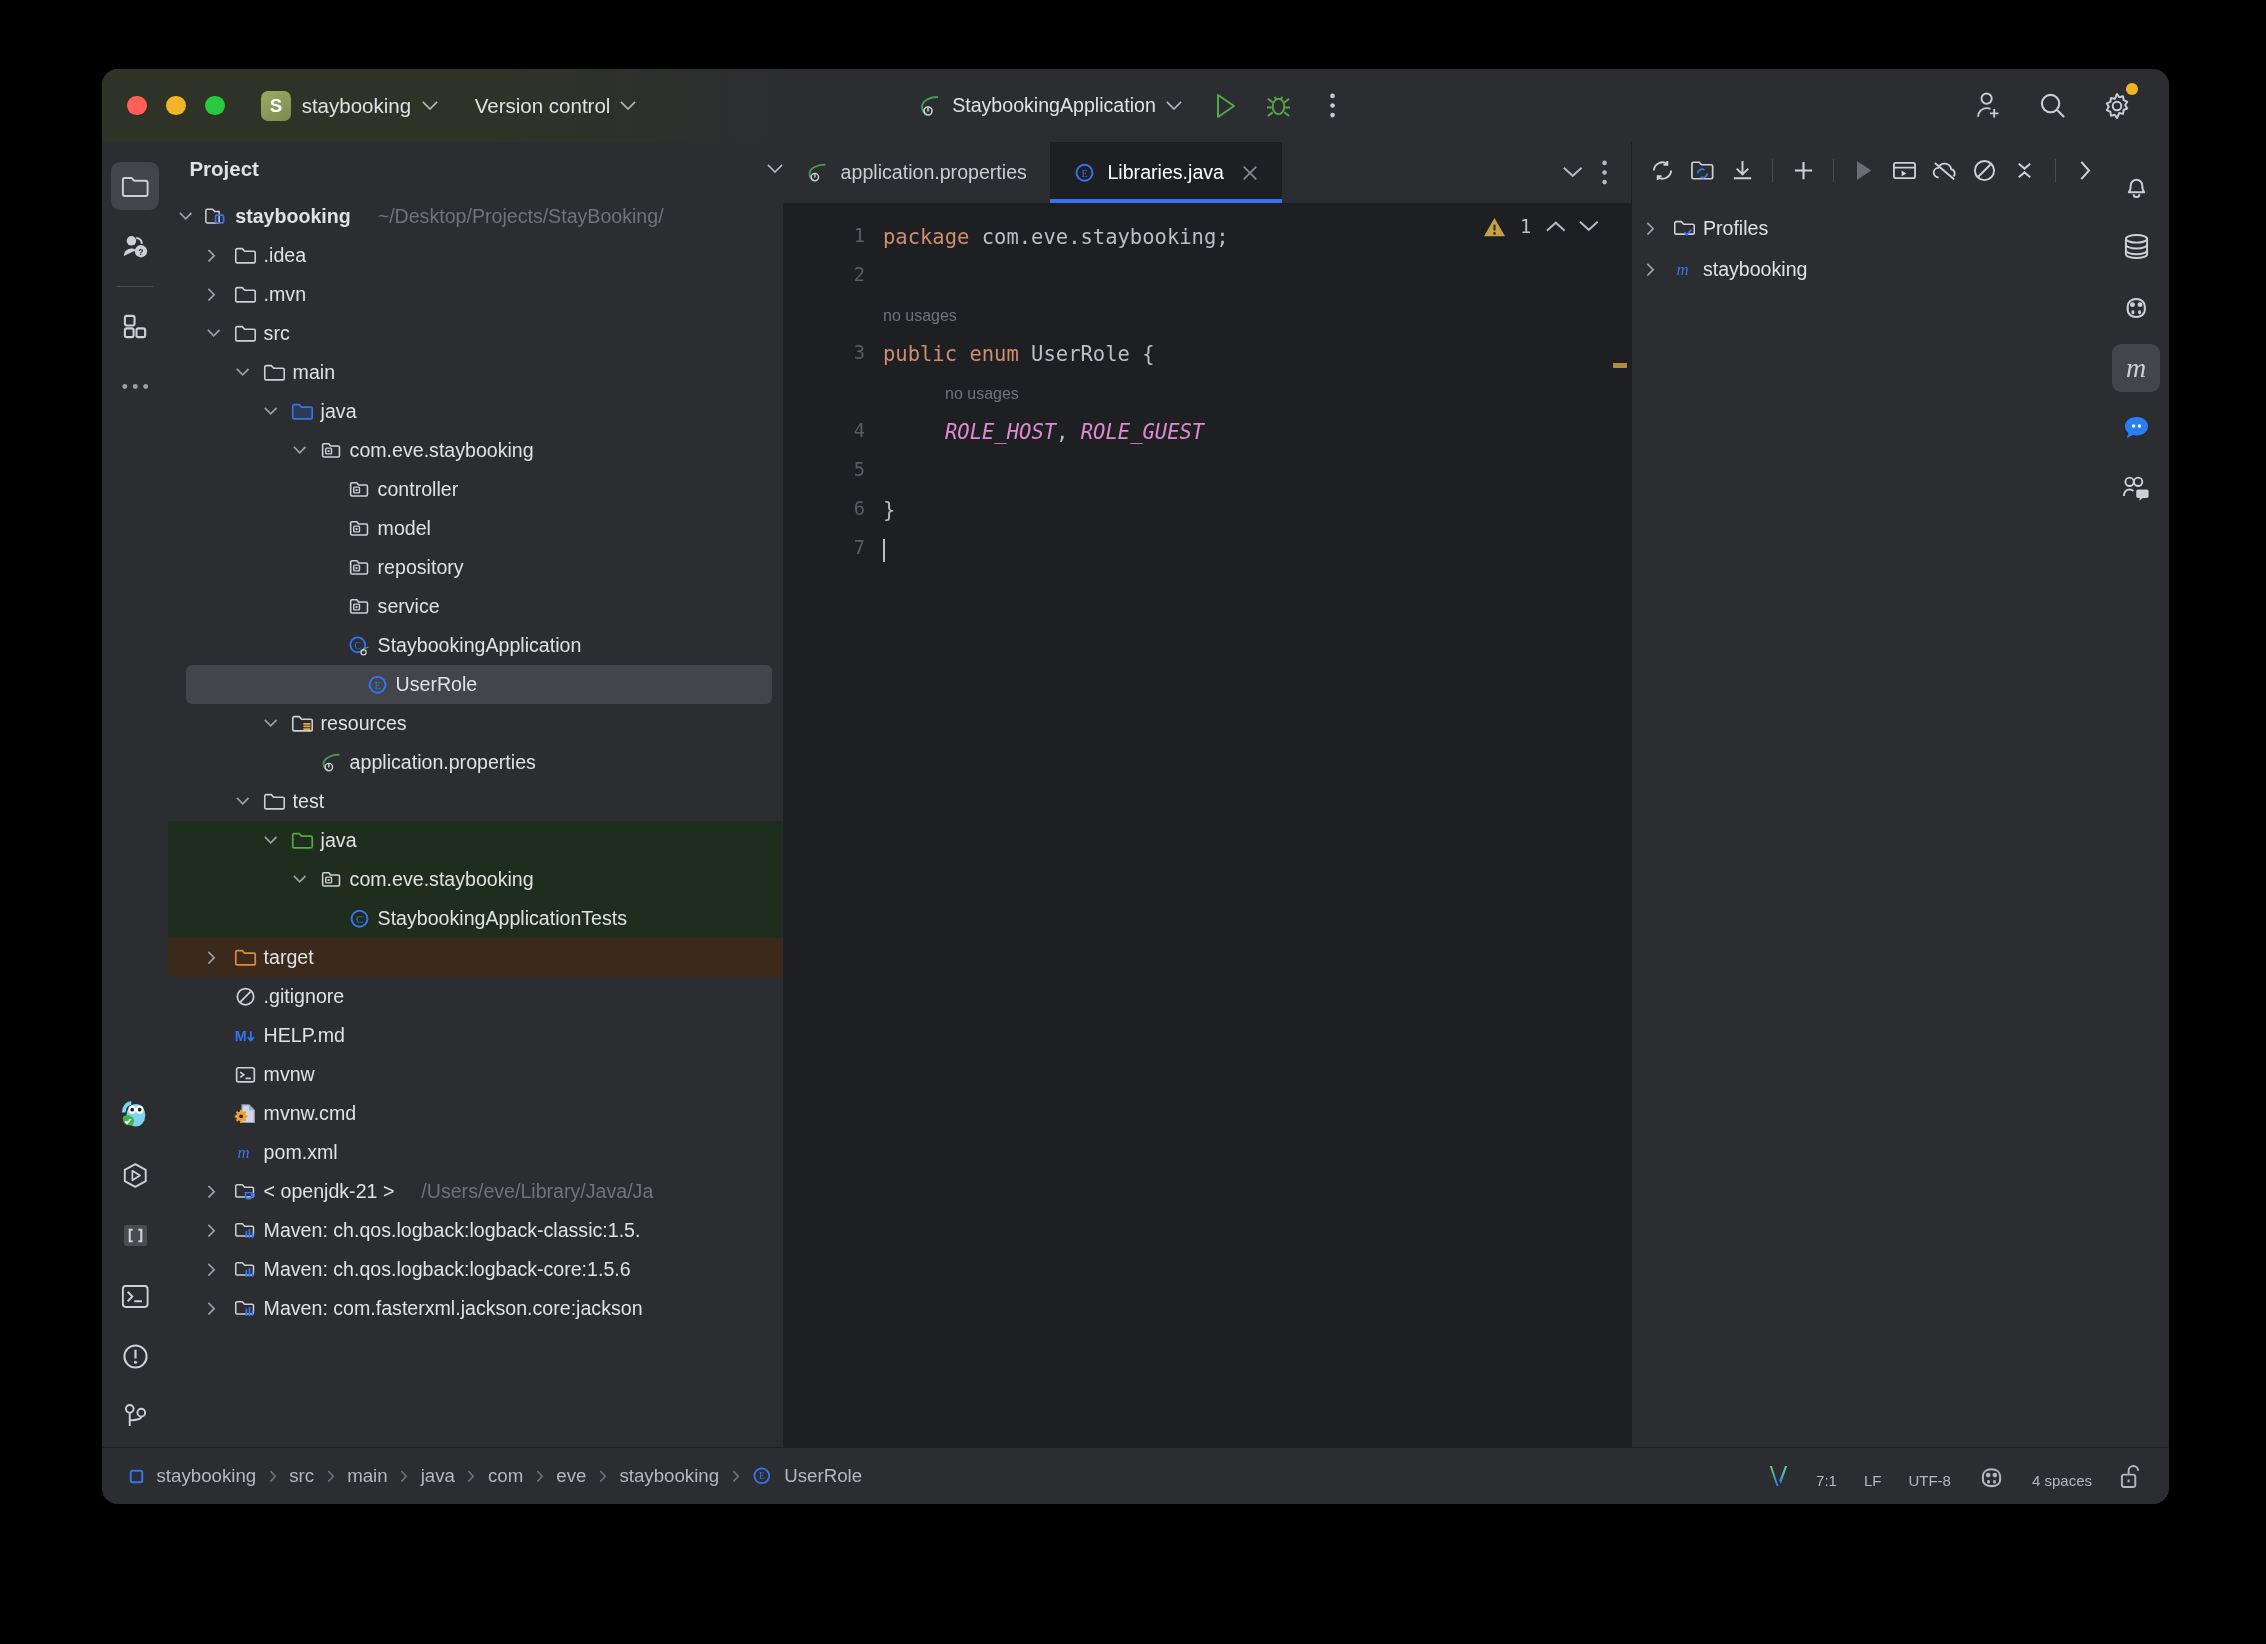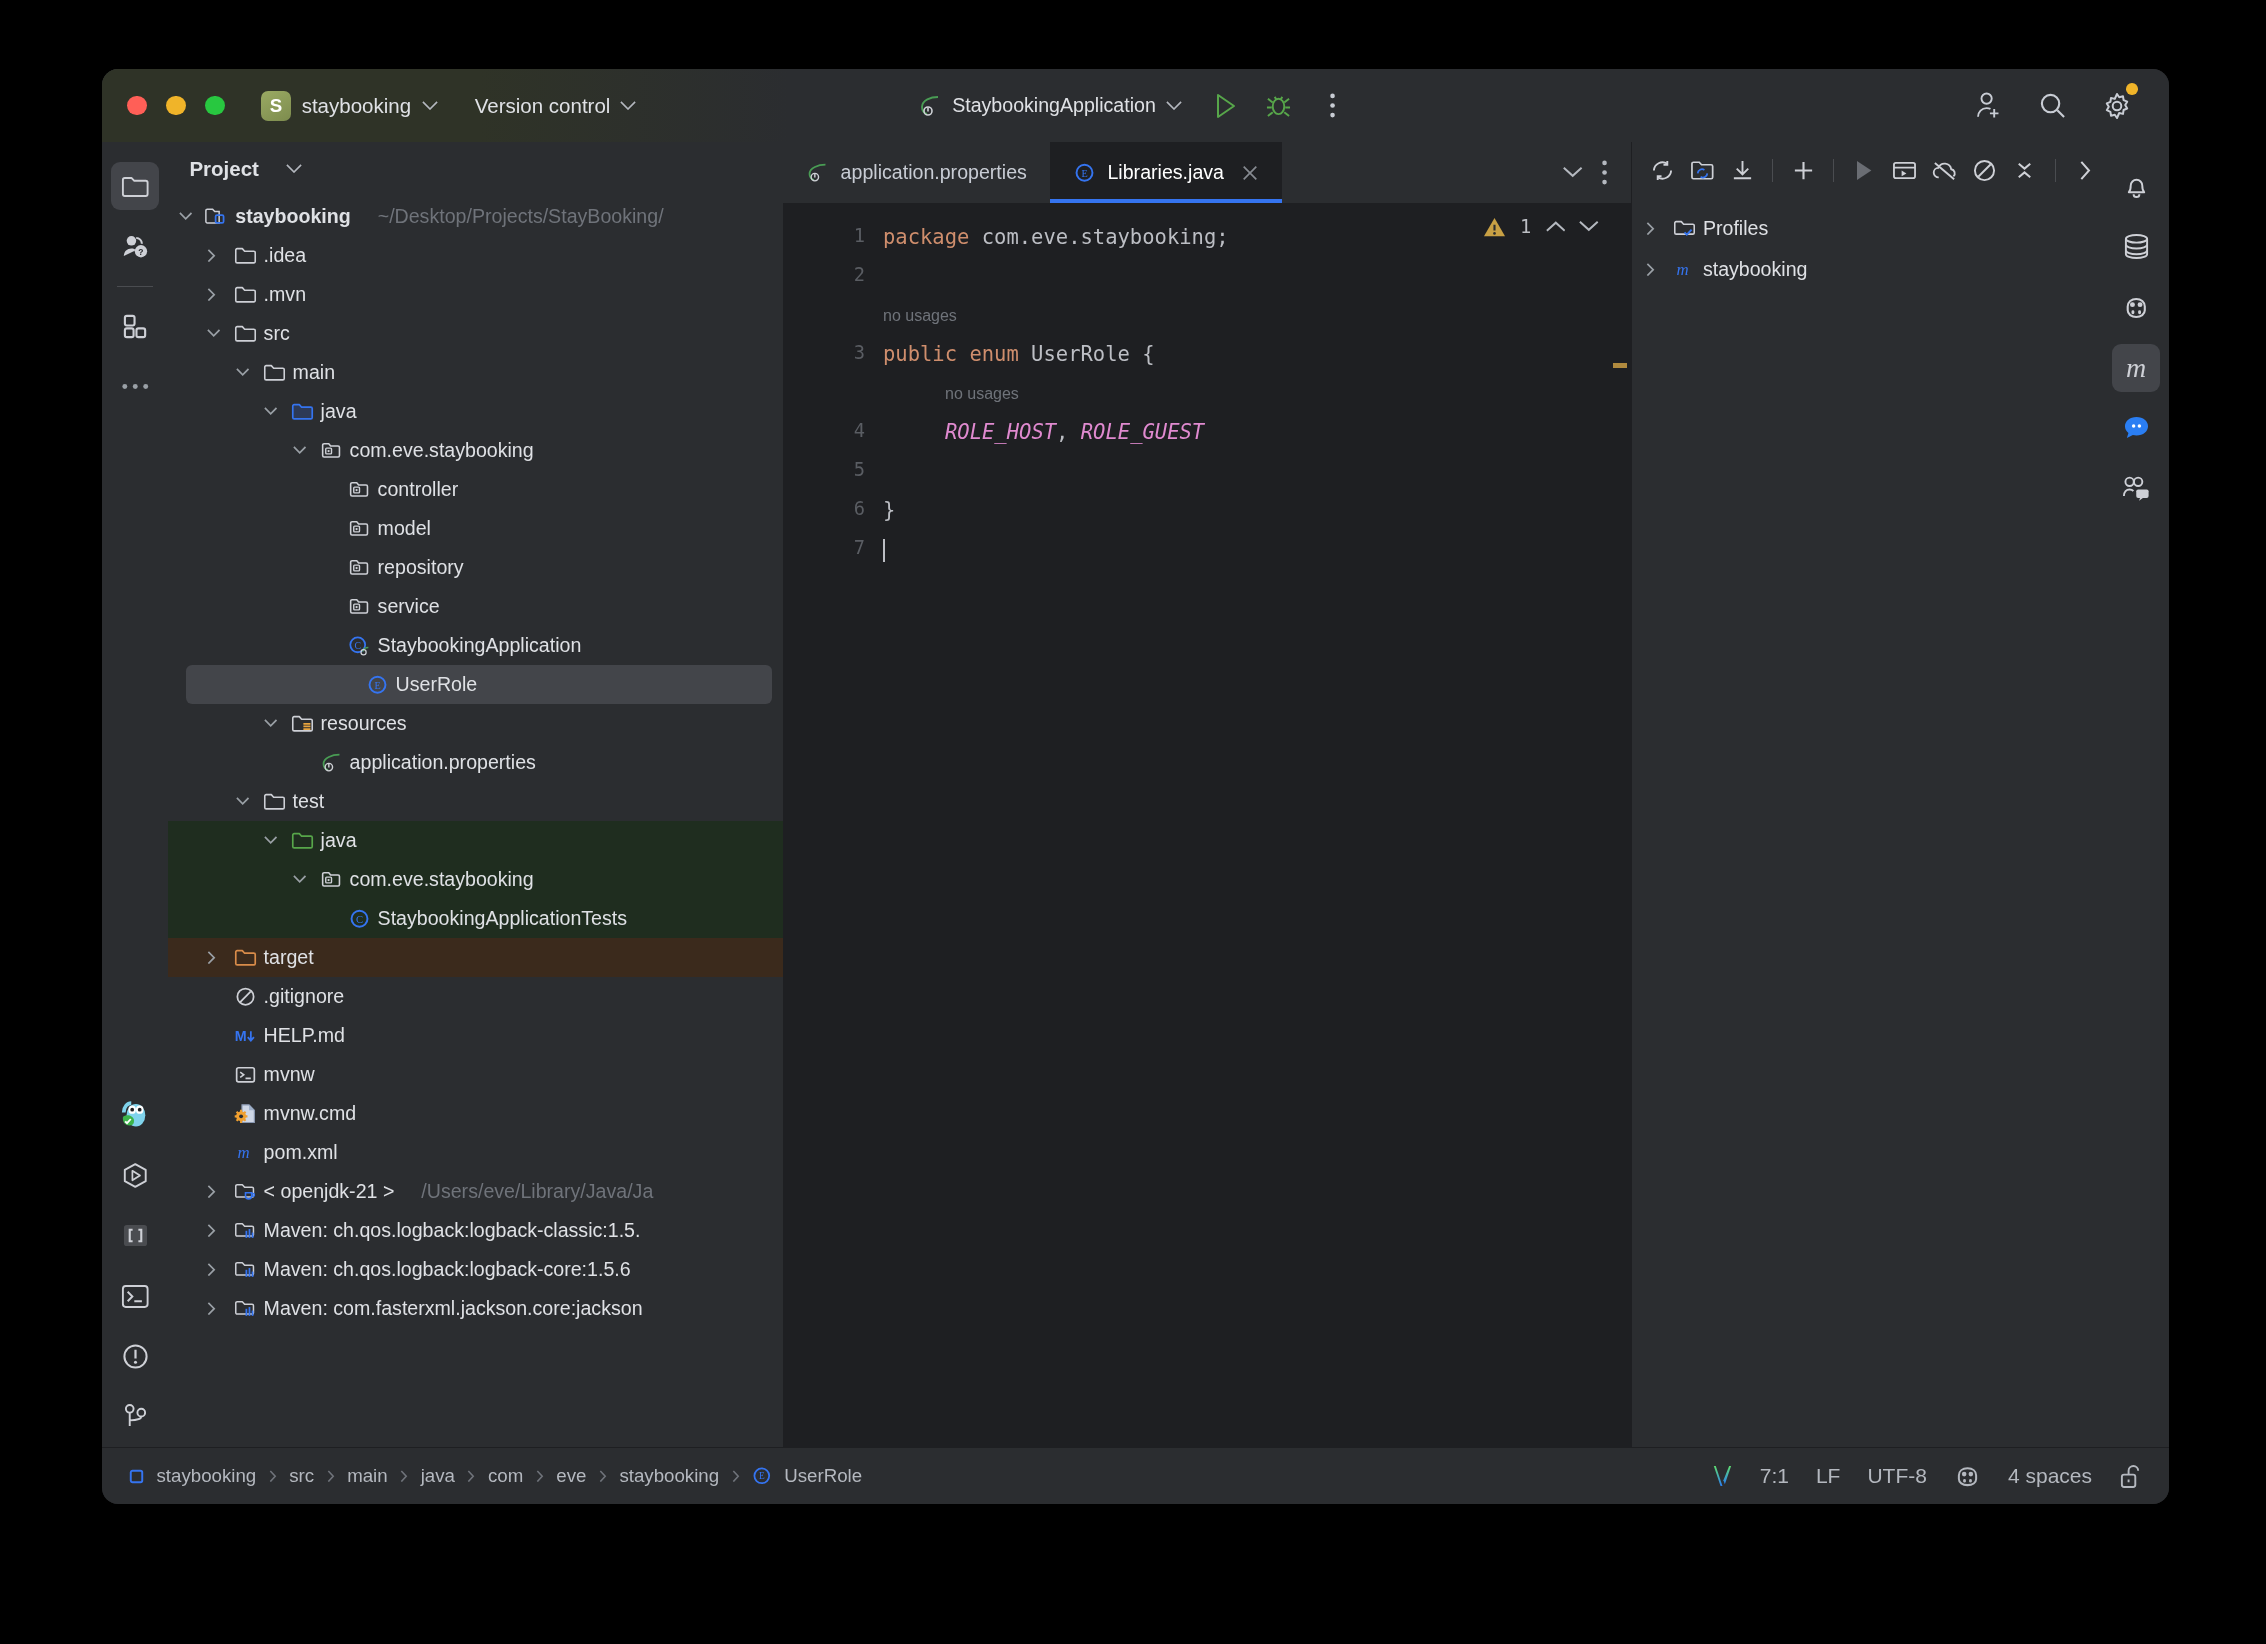--- a/index.html
+++ b/index.html
@@ -95,20 +95,21 @@
   .project-panel {
     width: 615px; flex: 0 0 615px;
     background: #2b2d30;
     display: flex; flex-direction: column;
     min-height: 0;
   }
   .panel-header {
     height: 53px; flex: 0 0 53px;
     display: flex; align-items: center; gap: 27px;
     padding-left: 21.4px;
+    justify-content: space-between;
   }
   .panel-title { color: #dfe1e5; font-size: 20.5px; font-weight: bold; }
   .tree {
     flex: 1; overflow: hidden; position: relative;
     padding-top: 1.8px;
   }
   .row {
     height: 39px; display: flex; align-items: center;
     font-size: 19.6px; color: #dfe1e5; white-space: nowrap;
     position: relative;
@@ -205,21 +206,21 @@
 
   
   .statusbar {
     height: 57px; flex: 0 0 57px;
     background: #2b2d30;
     display: flex; align-items: center; padding: 0 27px;
     border-top: 0.9px solid #1e1f22;
   }
   .crumbs { display: flex; align-items: center; gap: 12.5px; font-size: 18.7px; color: #b4b8bf; }
   .crumb-sep { color: #6f737a; font-size: 15px; }
-  .status-right { margin-left: auto; display: flex; align-items: center; gap: 27px; font-size: 21px; color: #b4b8bf; }
+  .status-right { margin-left: auto; display: flex; align-items: flex-end; gap: 27px; font-size: 15px; color: #b4b8bf; }
   svg { display: block; }
 </style>
 </head>
 <body>
 
 <div class="window">
 
   <div class="titlebar">
     <div class="titlebar-left-bg"></div>
 

